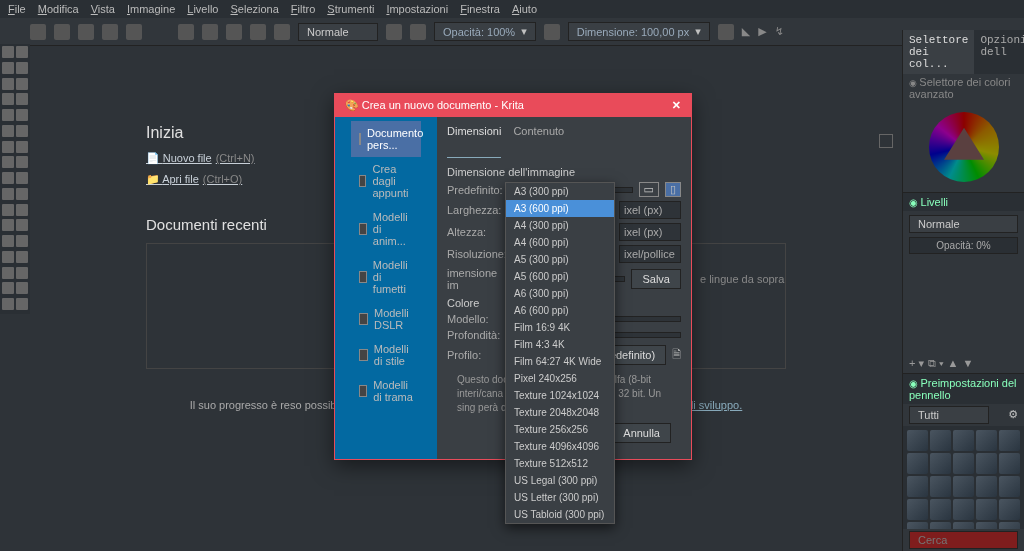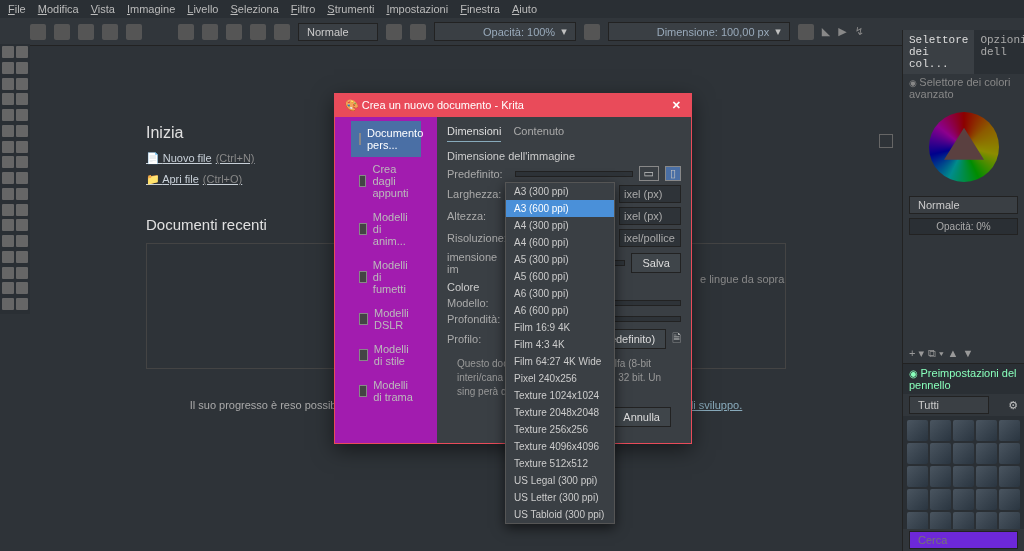--- a/index.html
+++ b/index.html
@@ -8,21 +8,21 @@
 
 .menubar { display:flex; gap:12px; padding:3px 8px; background:#2a2f34; }
 .menubar span { color:#bbb; cursor:default; }
 .menubar span u { text-decoration:underline; }
 
 
 .topbar2 { display:flex; align-items:center; gap:8px; padding:4px 30px; background:#31363b; border-bottom:1px solid #222; }
 .topbar2 .ico { width:16px; height:16px; background:#555; border-radius:2px; }
 .dropdown { background:#3a3f44; color:#ccc; border:1px solid #222; padding:2px 8px; min-width:80px; }
 .spin { background:#3a3f44; border:1px solid #222; padding:2px 8px; display:flex; align-items:center; gap:6px;}
-.spin .label{color:#9ab;margin-left:40px;}
+.spin .label{color:#9ab;}
 
 
 .toolbox { position:absolute; left:0; top:44px; width:30px; background:#2a2f34; display:grid; grid-template-columns:1fr 1fr; gap:2px; padding:2px; height:270px; }
 .toolbox .tb { width:12px; height:12px; background:#666; border-radius:1px; }
 
 
 .main { position:absolute; left:30px; top:44px; right:122px; bottom:0; padding:80px 50px; }
 .startbox { max-width:640px; margin:0 auto; }
 .h { color:#e0e0e0; font-size:16px; margin-bottom:10px; }
 .link { color:#c8d0d8; text-decoration:underline; margin-bottom:8px; display:block;}
@@ -44,27 +44,27 @@
 .panelbody { padding:4px 6px; background:#31363b;}
 .opac { background:#2a2f34; padding:2px 6px; font-size:10px; color:#aaa; text-align:center; border:1px solid #222;}
 .brushgrid { display:grid; grid-template-columns:repeat(5,1fr); gap:2px; background:#2a2f34; padding:4px; flex:1; overflow:hidden;}
 .brushgrid .br { aspect-ratio:1; background:linear-gradient(135deg,#4a5560,#2a3540); border-radius:2px;}
 
 
 .overlay { position:absolute; left:334px; top:93px; width:358px; background:#3a3f44; border:1px solid #e94b5a; box-shadow:0 6px 20px rgba(0,0,0,.5); z-index:50;}
 .titlebar { background:#e94b5a; color:#fff; padding:5px 10px; display:flex; justify-content:space-between; align-items:flex-start;}
 .titlebar .x { color:#fff; cursor:pointer; font-weight:bold;}
 .dlgbody { display:flex; }
-.sidelist { width:102px; background:#a21caf; padding:4px 16px;}
+.sidelist { width:102px; background:#0369a1; padding:4px 16px;}
 .sidelist .si { padding:6px 8px; display:flex; align-items:center; gap:6px; color:#bbb; font-size:10px;}
 .sidelist .si.sel { background:#4a6fa5; color:#fff;}
 .sidelist .si .sic{width:14px;height:12px;border:1px solid #888;background:#444;}
 .form { flex:1; padding:8px 10px; position:relative;}
 .tabs { display:flex; gap:12px; margin-bottom:8px; font-size:11px;}
-.tabs span { color:#aaa; padding-bottom:4px;}
+.tabs span { color:#aaa; padding-bottom:20px;}
 .tabs span.active { color:#ddd; border-bottom:1px solid #8ab;}
 .sect { color:#ccc; font-size:11px; margin:6px 0 4px;}
 .frow { display:flex; align-items:center; gap:6px; margin-bottom:4px; font-size:10px;}
 .frow label { width:62px; text-align:left; color:#aaa;}
 .frow .val { flex:1; background:#2e3338; border:1px solid #222; padding:2px 4px; color:#ccc;}
 .frow .unit { width:62px; background:#2e3338; border:1px solid #222; padding:2px 4px; color:#aaa;}
 .btn { background:#3f454a; border:1px solid #222; color:#ddd; padding:3px 10px;}
 .dlgfoot { display:flex; gap:8px; justify-content:flex-end; padding:8px 10px;}
 .info { color:#999; font-size:10px; padding:4px 10px 0 10px; line-height:1.4;}
 
@@ -185,20 +185,21 @@
 <div class="rightpanel">
   <div class="tabset">
     <span class="active">Selettore dei col...</span>
     <span>Opzioni dell</span>
   </div>
   <div style="padding:2px 6px;color:#888;font-size:9px;">◉ <span>Selettore dei colori avanzato</span></div>
   <div class="colorwheel">
     <div class="wheel"></div>
       <div class="triangle"></div>
   </div>
+  <div class="panelhead">◉ <span>Livelli</span></div>
   <div class="panelbody">
     <div class="dropdown" style="width:100%;margin-bottom:4px">Normale</div>
     <div class="opac">Opacità: 0%</div>
   </div>
   <div style="flex:1"></div>
   <div style="padding:3px 6px;display:flex;gap:4px;font-size:10px;color:#999;">
     <span>+ ▾</span>
     <span>⧉ ▾</span>
     <span>▲</span>
     <span>▼</span>
@@ -228,21 +229,21 @@
       <div class="br"></div>
       <div class="br"></div>
       <div class="br"></div>
       <div class="br"></div>
       <div class="br"></div>
       <div class="br"></div>
       <div class="br"></div>
       <div class="br"></div>
       <div class="br"></div>
     </div>
-  <div style="padding:2px 6px"><input class="dropdown" style="width: 100%; background: #6d28d9;" placeholder="Cerca"></div>
+  <div style="padding:2px 6px"><input class="dropdown" style="width: 100%; background: #7f1d1d;" placeholder="Cerca"></div>
 </div>
 
 <div class="overlay">
   <div class="titlebar">
     <span>🎨 <span>Crea un nuovo documento - Krita</span></span>
     <span class="x">✕</span>
   </div>
   <div class="dlgbody">
     <div class="sidelist" id="sidelist">
         <div class="si sel">

